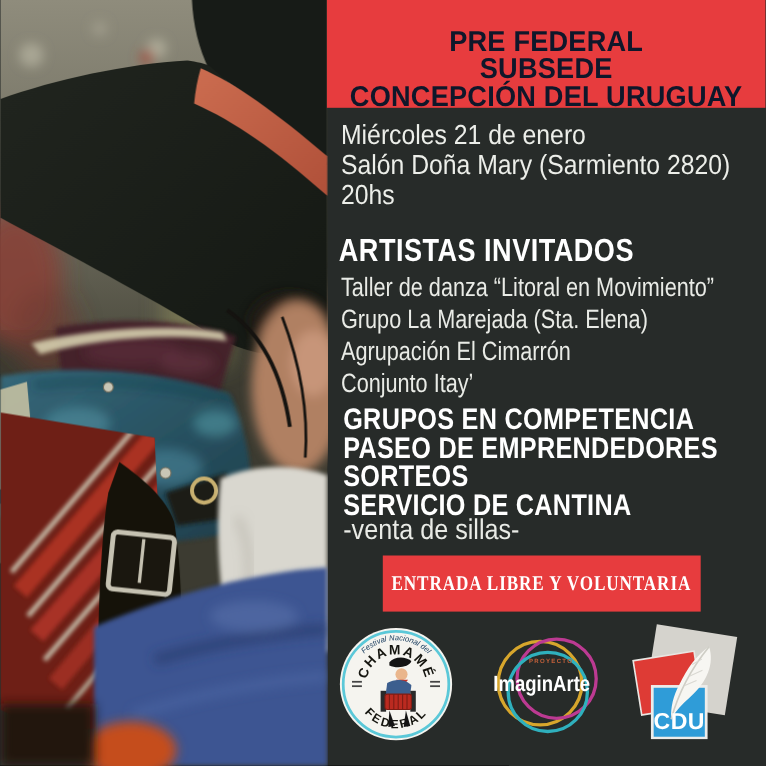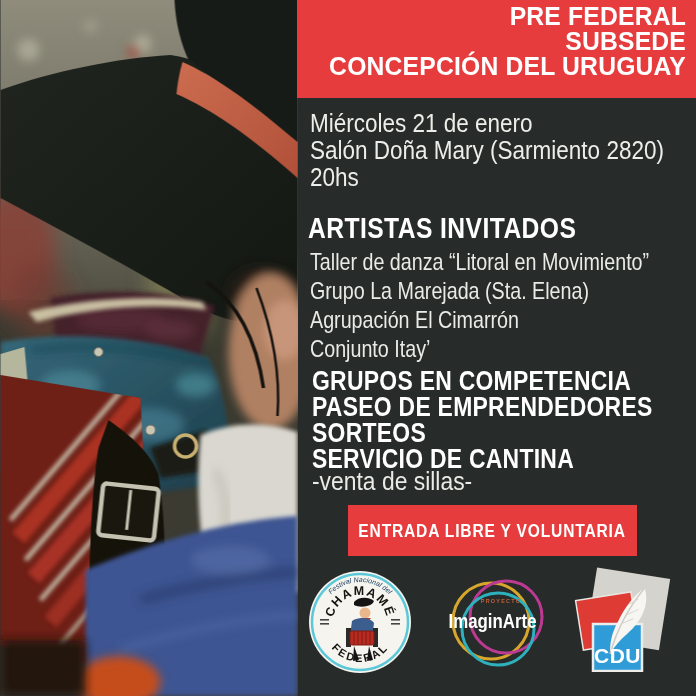--- a/index.html
+++ b/index.html
@@ -3,22 +3,22 @@
 <meta charset="utf-8">
 <style>
   html,body { margin:0; padding:0; background:#111; }
   .canvas {
     position:relative; width:696px; height:696px; overflow:hidden;
     background:#272b29; font-family:"Liberation Sans", sans-serif;
   }
   .photo-wrap { position:absolute; left:0; top:0; width:298px; height:696px; }
   .banner {
     position:absolute; left:297px; top:0; width:399px; height:98px;
-    background:#e73c3e; color:#ffffff; text-align:right;
-    padding-top:4px; box-sizing:border-box;
+    background:#e73c3e; color:#0f172a; text-align:center;
+    padding-top:25px; box-sizing:border-box;
   }
   .banner .line {
     font-weight:bold; font-size:26px; line-height:25px; letter-spacing:.2px;
     transform:scaleX(.95); transform-origin:50% 50%; white-space:nowrap;
   }
   .event {
     position:absolute; left:310px; top:110px; color:#eceee9;
     font-size:25px; line-height:27px; transform:scaleX(.9);
     transform-origin:0 0; white-space:nowrap;
   }
@@ -36,21 +36,21 @@
     position:absolute; left:312px; top:368px; color:#ffffff; font-weight:bold;
     font-size:27px; line-height:26px; letter-spacing:.3px;
     transform:scaleX(.85); transform-origin:0 0; white-space:nowrap;
   }
   .note {
     position:absolute; left:312px; top:466px; color:#e9ebe6; font-size:26px;
     transform:scaleX(.88); transform-origin:0 0; white-space:nowrap;
   }
   .cta {
     position:absolute; left:348px; top:505px; width:289px; height:51px;
-    background:#e73c3e; display:flex; align-items:center; justify-content:center;
+    background:#e73c3e; display:flex; align-items:center; justify-content:center;font-family:Liberation Serif, serif;
   }
   .cta .label {
     color:#ffffff; font-weight:bold; font-size:19px; letter-spacing:1px;
     transform:scaleX(.82); white-space:nowrap;
   }
   .logo { position:absolute; }
   .logo-chamame   { left:308px; top:570px; width:104px; height:104px; }
   .logo-imaginarte{ left:447px; top:567px; width:110px; height:110px; }
   .logo-cdu      { left:563px; top:560px; width:112px; height:112px; }
   svg text { font-family:"Liberation Sans", sans-serif; }

